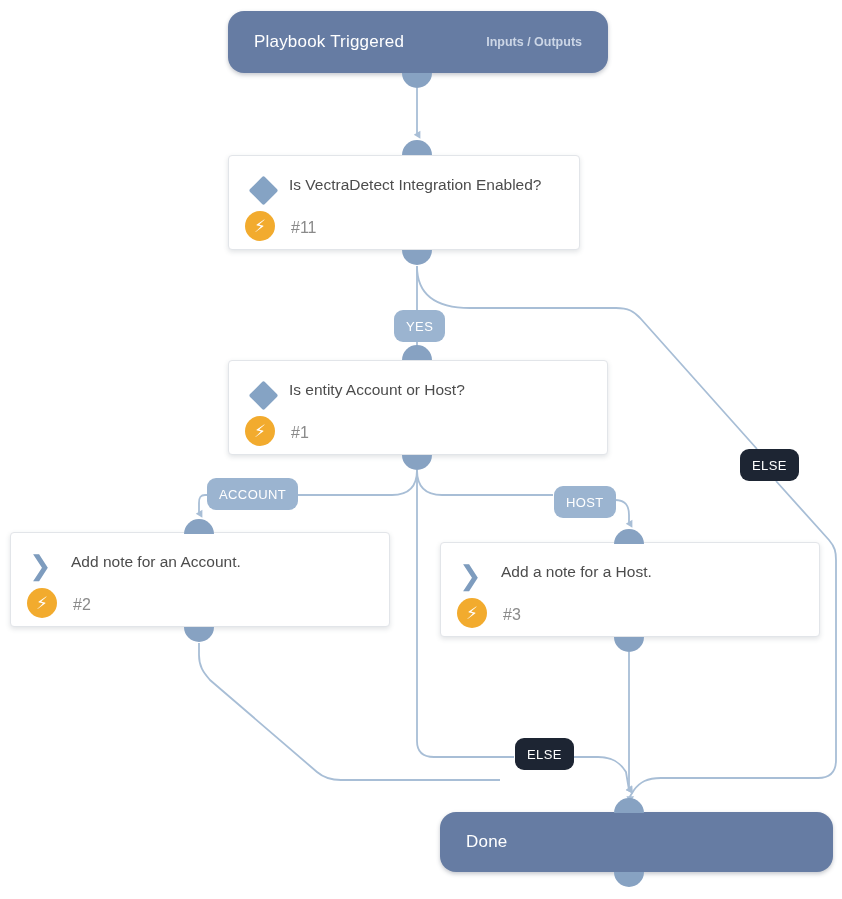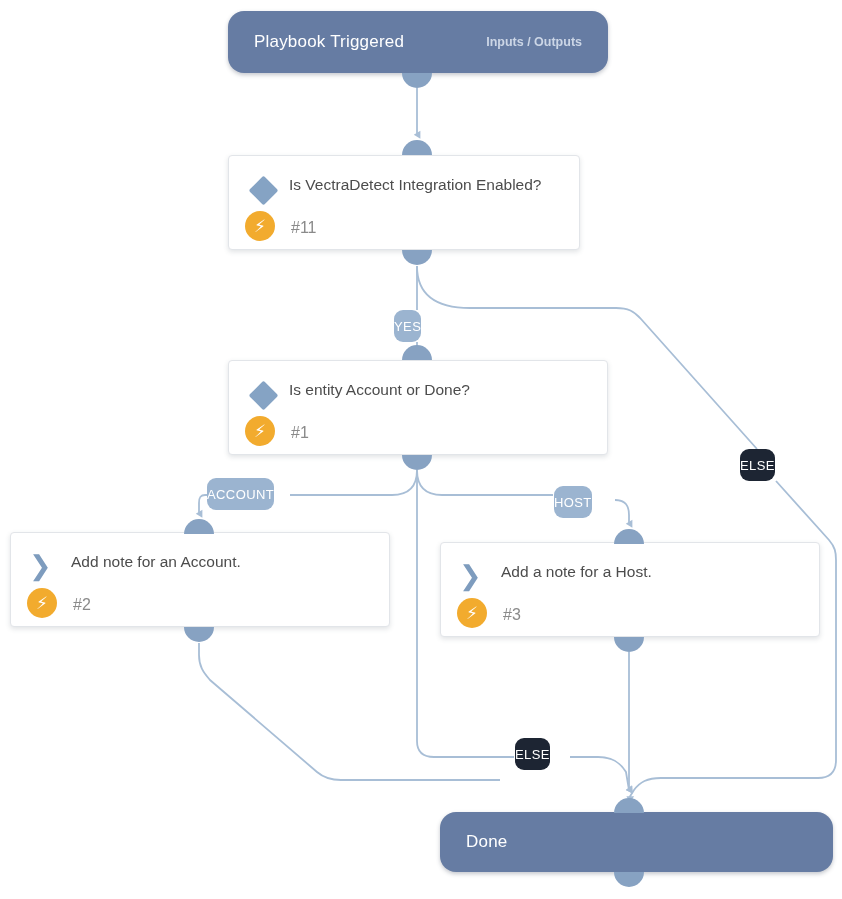--- a/index.html
+++ b/index.html
@@ -133,21 +133,21 @@
     z-index: 5;
     border-radius: 9px;
     color: #ffffff;
     font-size: 13px;
     letter-spacing: 0.4px;
     display: flex;
     align-items: center;
     justify-content: center;
     box-sizing: border-box;
     height: 32px;
-    padding: 0 0;
+    padding: 0 12px;
   }
   .badge-light { background: #9bb4d0; }
   .badge-dark  { background: #1d2533; }
 </style>
 </head>
 <body>
 
 <div id="canvas">
 
   <svg id="edges" viewBox="0 0 842 899" width="842" height="899">
@@ -205,21 +205,21 @@
   <div class="badge badge-light" style="left:394px; top:310px;">
     <span>YES</span>
   </div>
 
   <div class="port port-in" style="left:402px; top:345px;"></div>
   <div class="card" style="left:228px; top:360px; width:380px; height:95px;">
     <div class="card-row">
       <div class="card-glyph">
         <div class="diamond"></div>
       </div>
-      <div class="card-label">Is entity Account or Done?</div>
+      <div class="card-label">Is entity Account or Host?</div>
       <div class="bolt" style="top:55px;">⚡</div>
       <div class="card-num" style="top:63px;">#1</div>
     </div>
   </div>
   <div class="port port-out" style="left:402px; top:455px;"></div>
 
   <div class="badge badge-dark" style="left:740px; top:449px;">
     <span>ELSE</span>
   </div>
 

